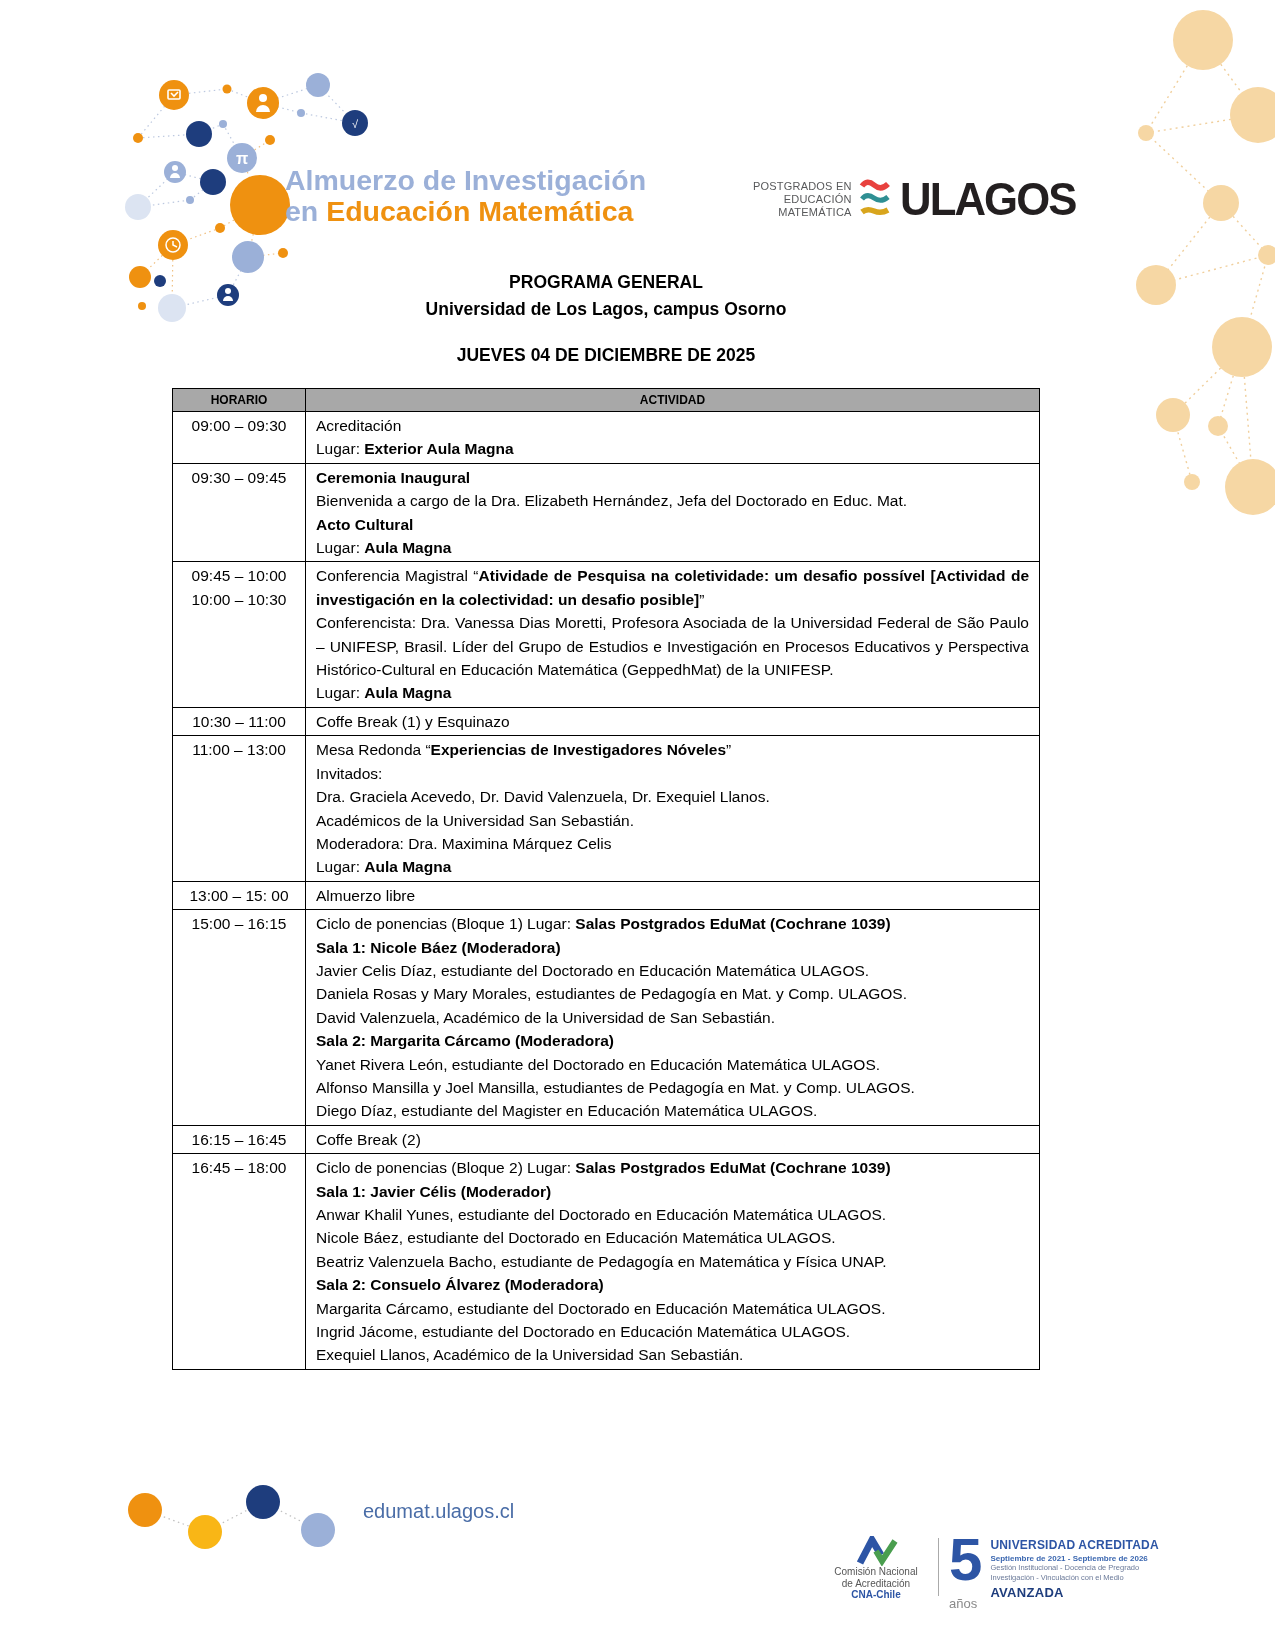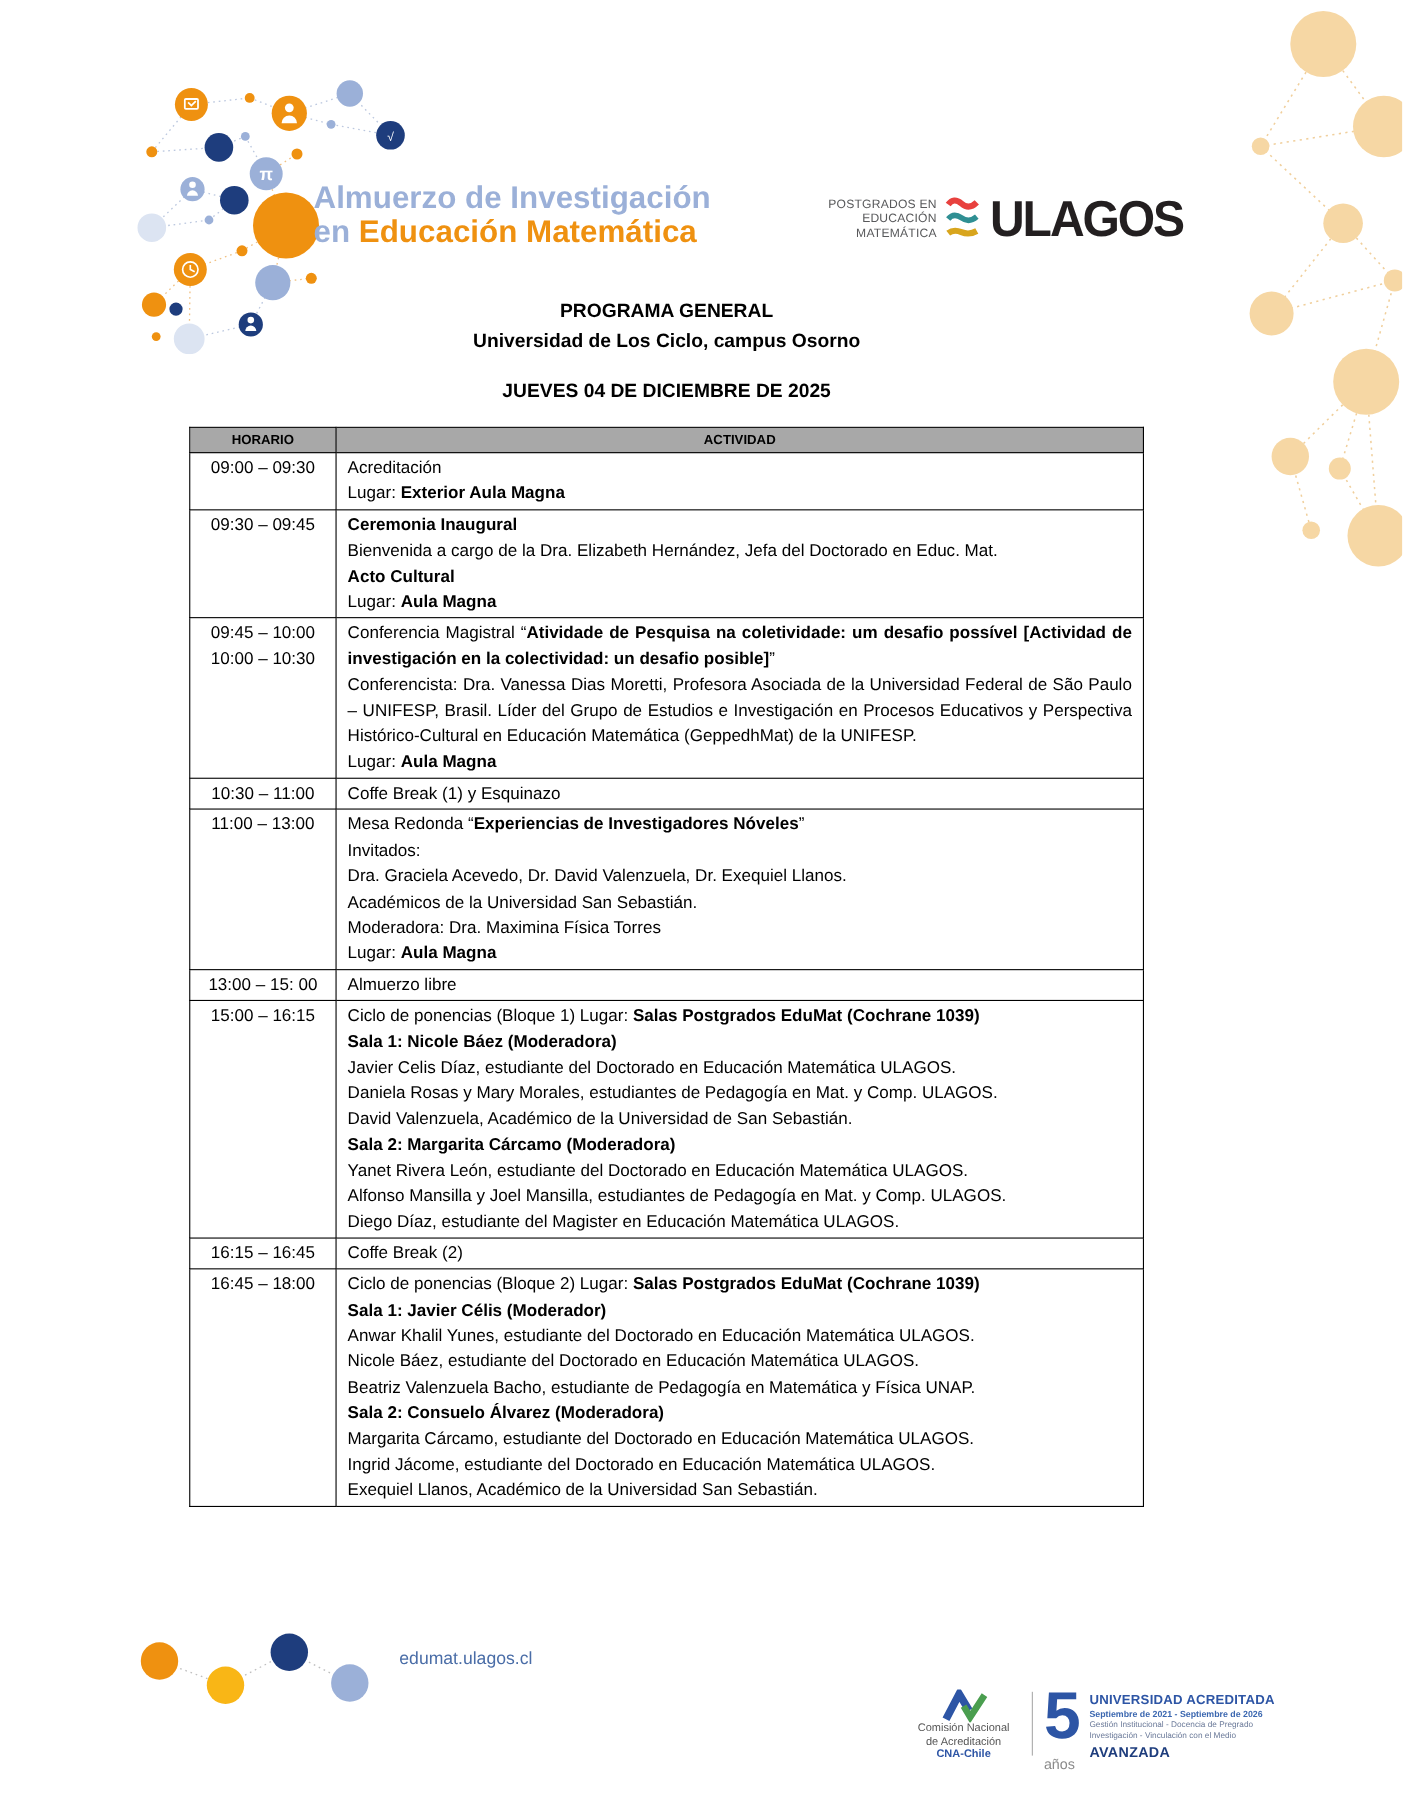--- a/index.html
+++ b/index.html
@@ -26,21 +26,21 @@
                transform:scaleX(.95);transform-origin:left center;}
   .titles{position:absolute;left:172px;top:269px;width:868px;text-align:center;
           font-weight:bold;font-size:17.5px;line-height:27px;}
   .day-title{margin-top:19px;}
   .sched{position:absolute;left:172px;top:388px;width:868px;border-collapse:collapse;font-size:15.5px;}
   .sched th,.sched td{border:1.5px solid #000;vertical-align:top;}
   .sched th{background:var(--header_gray);font-size:12px;font-weight:bold;padding:4px 6px;}
   .time-cell{width:124px;text-align:center;padding:2px 4px;line-height:23.4px;white-space:nowrap;}
   .activity-cell{padding:2px 10px;line-height:23.4px;}
   .activity-cell .justify{text-align:justify;}
-  .website{position:absolute;left:363px;top:1500px;font-size:16px;color:var(--mid_blue);}
+  .website{position:absolute;left:363px;top:1500px;font-size:20px;color:var(--mid_blue);}
   .cna{position:absolute;left:824px;top:1536px;display:flex;align-items:flex-start;}
   .cna-agency{width:104px;text-align:center;font-size:10px;color:#555;line-height:11.5px;}
   .cna-agency .cna-chile{color:var(--cna_blue);font-weight:bold;}
   .cna-divider{width:1px;height:58px;background:#AAA;margin:2px 10px 0 10px;}
   .cna-five-col{text-align:left;margin-right:8px;}
   .cna-five{font-size:60px;font-weight:bold;color:var(--cna_blue);line-height:48px;}
   .cna-anios{font-size:13px;color:#8A8A8A;margin-top:12px;}
   .cna-right{padding-top:2px;}
   .cna-title{font-size:12px;font-weight:bold;color:var(--cna_blue);letter-spacing:.2px;}
   .cna-period{font-size:8px;font-weight:bold;color:#3B67B0;margin-top:2px;}
@@ -133,21 +133,21 @@
     <svg width="34" height="44">
       <path d="M3,9 q5,-7 12,-1 t14,-1" stroke="var(--wave_red)" stroke-width="5.5" fill="none"></path>
       <path d="M3,22 q5,-6 12,-1 t14,-1" stroke="var(--wave_teal)" stroke-width="5" fill="none"></path>
       <path d="M3,35 q5,-4 12,-1 t14,-1" stroke="var(--wave_gold)" stroke-width="5.5" fill="none"></path>
     </svg>
     <div class="ulagos-word">ULAGOS</div>
   </div>
 
   <div class="titles">
     <div>PROGRAMA GENERAL</div>
-    <div>Universidad de Los Ciclo, campus Osorno</div>
+    <div>Universidad de Los Lagos, campus Osorno</div>
     <div class="day-title">JUEVES 04 DE DICIEMBRE DE 2025</div>
   </div>
 
   <table class="sched">
     <thead>
       <tr>
         <th>HORARIO</th>
         <th>ACTIVIDAD</th>
       </tr>
     </thead>
@@ -193,21 +193,21 @@
         </tr>
         <tr>
           <td class="time-cell">
             <div>11:00 – 13:00</div>
           </td>
           <td class="activity-cell">
             <div>Mesa Redonda “<b>Experiencias de Investigadores Nóveles</b>”</div>
             <div>Invitados:</div>
             <div>Dra. Graciela Acevedo, Dr. David Valenzuela, Dr. Exequiel Llanos.</div>
             <div>Académicos de la Universidad San Sebastián.</div>
-            <div>Moderadora: Dra. Maximina Física Torres</div>
+            <div>Moderadora: Dra. Maximina Márquez Celis</div>
             <div>Lugar: <b>Aula Magna</b></div>
           </td>
         </tr>
         <tr>
           <td class="time-cell">
             <div>13:00 – 15: 00</div>
           </td>
           <td class="activity-cell">
             <div>Almuerzo libre</div>
           </td>

